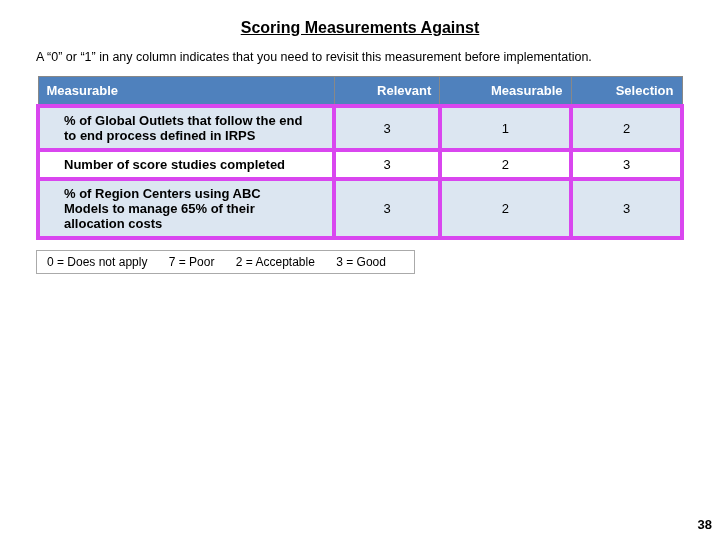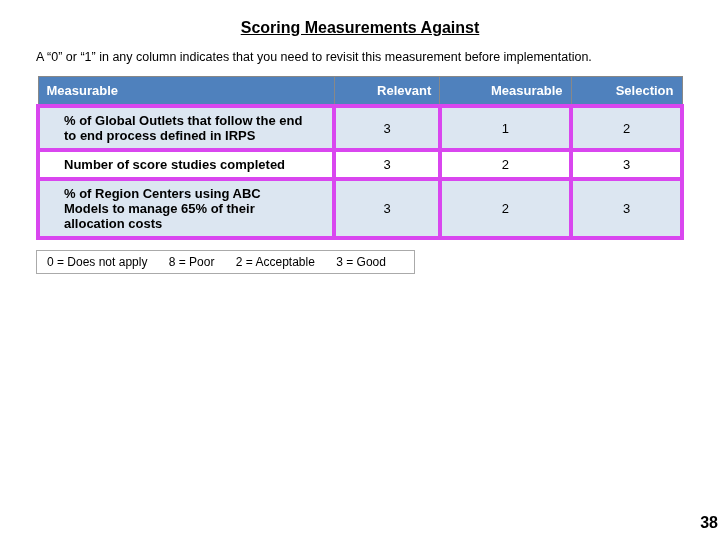--- a/index.html
+++ b/index.html
@@ -69,22 +69,22 @@
       border: 1px solid #aaa;
       display: inline-block;
       padding: 4px 10px;
     }
     .legend span {
       margin-right: 18px;
     }
     .page-num {
       position: absolute;
       bottom: 8px;
-      right: 2px;
-      font-size: 16px;
+      right: 8px;
+      font-size: 13px;
       font-weight: bold;
     }
   </style>
 </head>
 <body>
 
 <div class="container">
   <div class="title">
     <span>Scoring Measurements Against</span><br>
   </div>
@@ -114,18 +114,18 @@
         <tr>
           <td class="first-col">% of Region Centers using ABC Models to manage 65% of their allocation costs</td>
           <td>3</td>
           <td>2</td>
           <td>3</td>
         </tr>
       </tbody>
   </table>
   <div class="legend">
     <span>0 = Does not apply</span>
-    <span>8 = Poor</span>
+    <span>7 = Poor</span>
     <span>2 = Acceptable</span>
     <span>3 = Good</span>
   </div>
 </div>
 <div class="page-num">38</div>
 
 </body></html>

